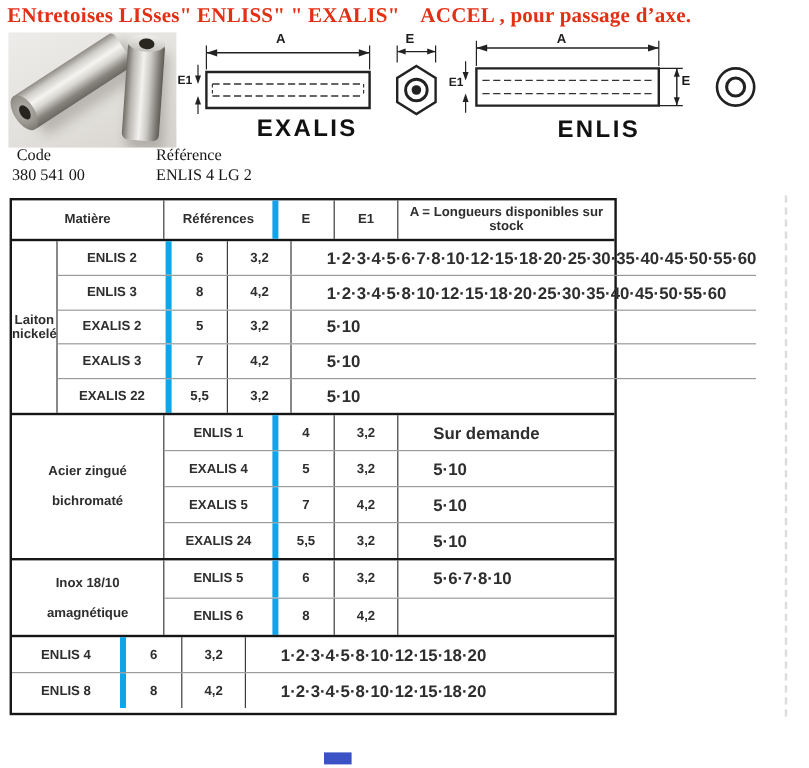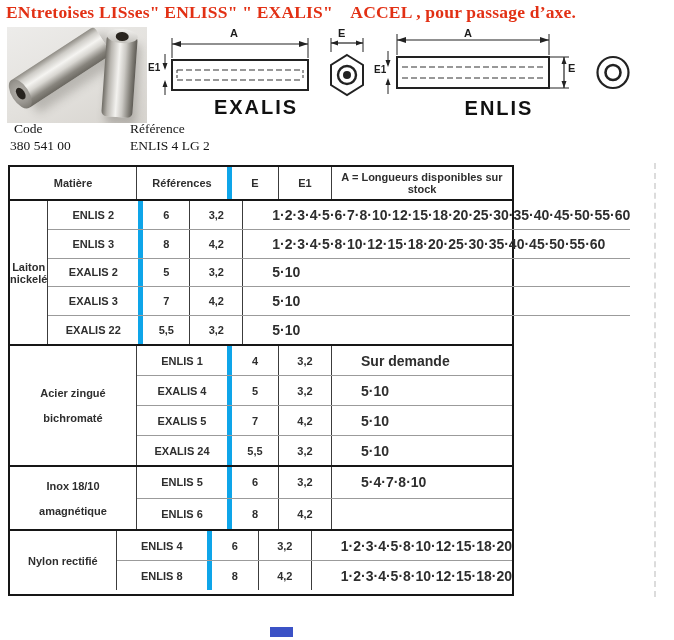--- a/index.html
+++ b/index.html
@@ -248,33 +248,30 @@
         <div class="table-group">
           <div class="cell c-mat">
             <div class="mat-line">Inox 18/10</div>
             <div class="mat-line">amagnétique</div>
           </div>
           <div class="group-rows">
             <div class="table-row">
               <div class="cell c-ref">ENLIS 5</div>
               <div class="cell c-e">6</div>
               <div class="cell c-e1">3,2</div>
-              <div class="cell c-a data">5·4·7·8·10</div>
+              <div class="cell c-a data">5·6·7·8·10</div>
             </div>
             <div class="table-row">
               <div class="cell c-ref">ENLIS 6</div>
               <div class="cell c-e">8</div>
               <div class="cell c-e1">4,2</div>
             </div>
           </div>
         </div>
         <div class="table-group">
-          <div class="cell c-mat">
-            <div class="mat-line">Nylon rectifié</div>
-          </div>
           <div class="group-rows">
             <div class="table-row">
               <div class="cell c-ref">ENLIS 4</div>
               <div class="cell c-e">6</div>
               <div class="cell c-e1">3,2</div>
               <div class="cell c-a data">1·2·3·4·5·8·10·12·15·18·20</div>
             </div>
             <div class="table-row">
               <div class="cell c-ref">ENLIS 8</div>
               <div class="cell c-e">8</div>

